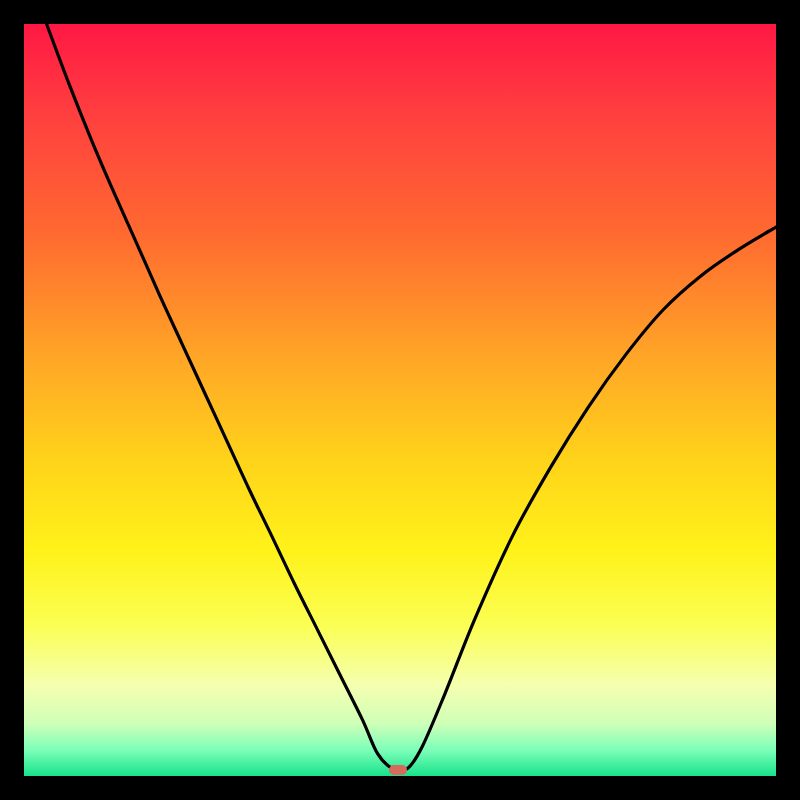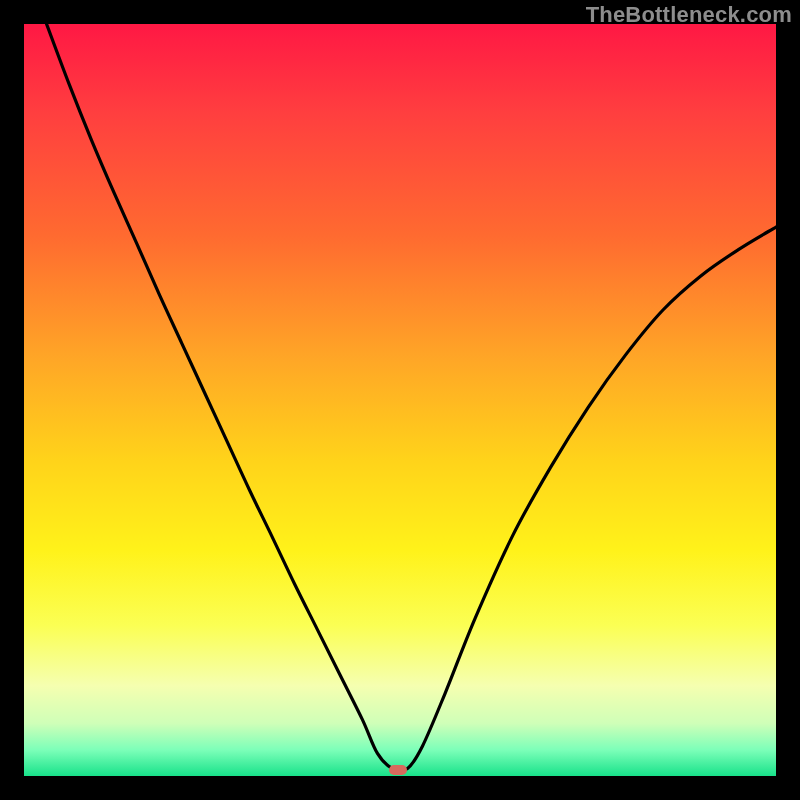--- a/index.html
+++ b/index.html
@@ -59,14 +59,13 @@
 <body>
 
 <div class="frame">
   <div class="plot-area">
     <div class="gradient"></div>
     <svg class="curve" viewBox="0 0 752 752" preserveAspectRatio="none">
       <path fill="none" stroke="#000" stroke-width="3.2" stroke-linejoin="round" stroke-linecap="round" d="M 22.56 0.00 C 26.32 10.03, 37.60 40.73, 45.12 60.16 C 52.64 79.59, 60.16 98.39, 67.68 116.56 C 75.20 134.73, 82.72 152.03, 90.24 169.20 C 97.76 186.37, 105.28 202.66, 112.80 219.58 C 120.32 236.50, 127.84 254.05, 135.36 270.72 C 142.88 287.39, 150.40 303.31, 157.92 319.60 C 165.44 335.89, 172.96 352.19, 180.48 368.48 C 188.00 384.77, 195.52 401.07, 203.04 417.36 C 210.56 433.65, 218.08 450.32, 225.60 466.24 C 233.12 482.16, 240.64 497.20, 248.16 512.86 C 255.68 528.53, 263.20 544.82, 270.72 560.24 C 278.24 575.66, 285.76 590.32, 293.28 605.36 C 300.80 620.40, 308.32 635.44, 315.84 650.48 C 323.36 665.52, 332.13 682.44, 338.40 695.60 C 344.67 708.76, 348.43 721.29, 353.44 729.44 C 358.45 737.59, 363.47 741.97, 368.48 744.48 C 373.49 746.99, 378.51 748.24, 383.52 744.48 C 388.53 740.72, 392.29 734.45, 398.56 721.92 C 404.83 709.39, 412.35 690.59, 421.12 669.28 C 429.89 647.97, 439.92 620.40, 451.20 594.08 C 462.48 567.76, 476.27 536.43, 488.80 511.36 C 501.33 486.29, 513.87 464.99, 526.40 443.68 C 538.93 422.37, 551.47 402.32, 564.00 383.52 C 576.53 364.72, 589.07 347.17, 601.60 330.88 C 614.13 314.59, 626.67 298.92, 639.20 285.76 C 651.73 272.60, 664.27 261.95, 676.80 251.92 C 689.33 241.89, 701.87 233.75, 714.40 225.60 C 726.93 217.45, 745.73 206.80, 752.00 203.04" id="curve-path"></path>
     </svg>
     <div class="marker" id="marker" style="left: 374.496px; top: 745.984px; background: rgb(215, 106, 93);"></div>
   </div>
-  <div class="watermark">TheBottleneck.com</div>
 </div>
 
 </body></html>

